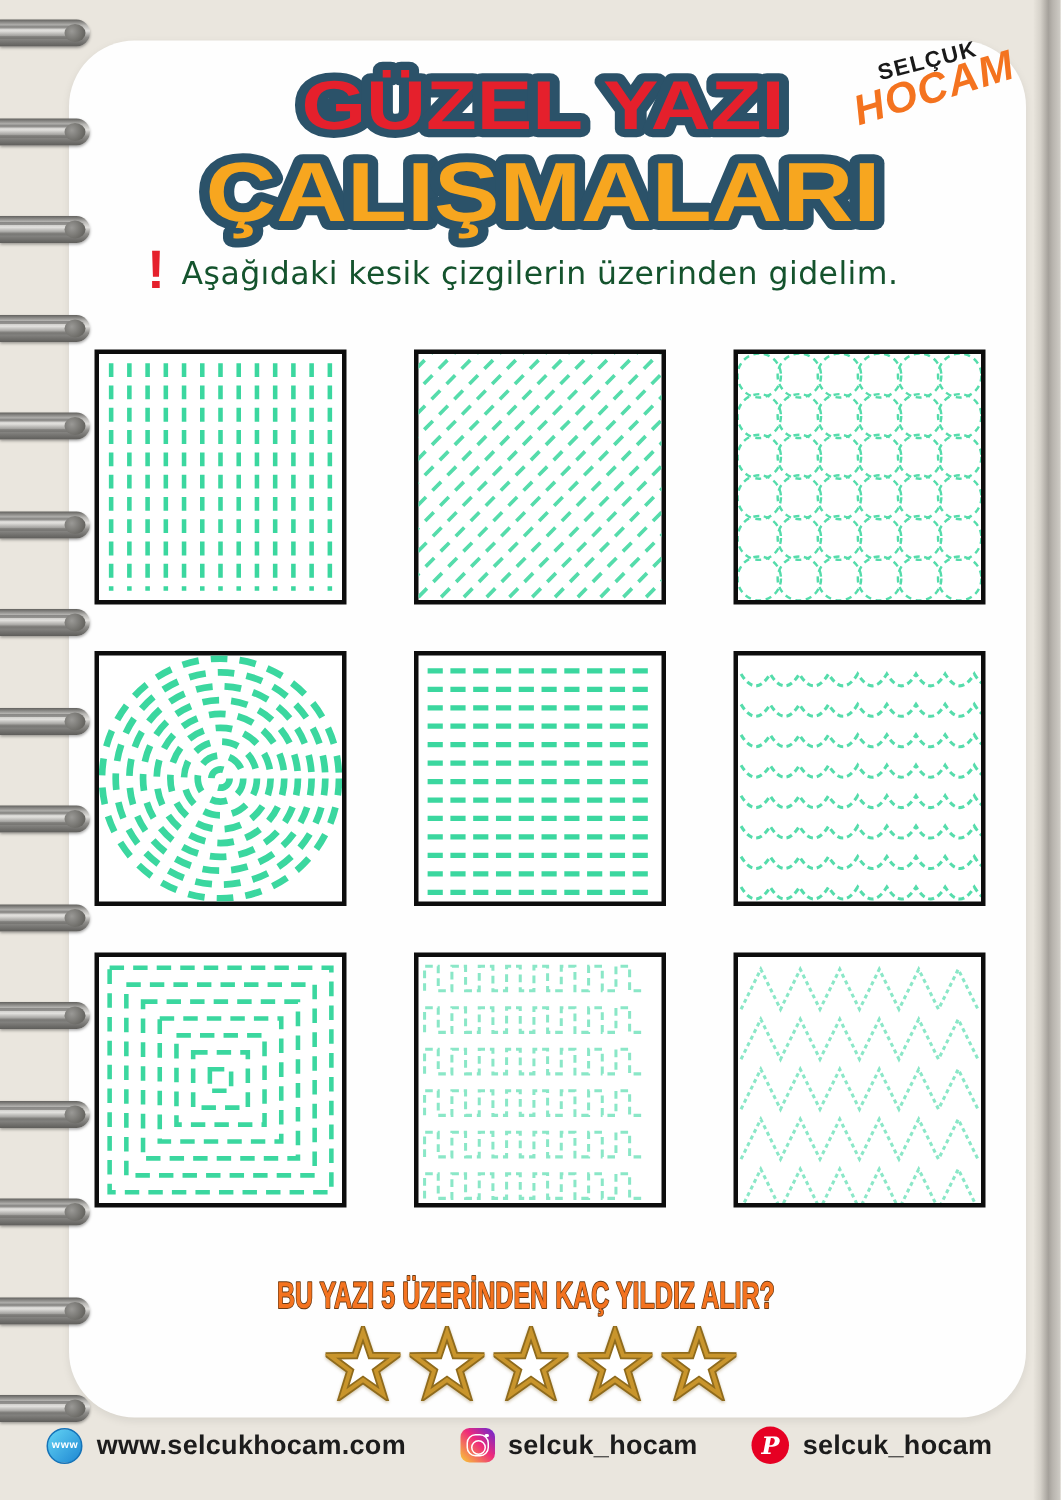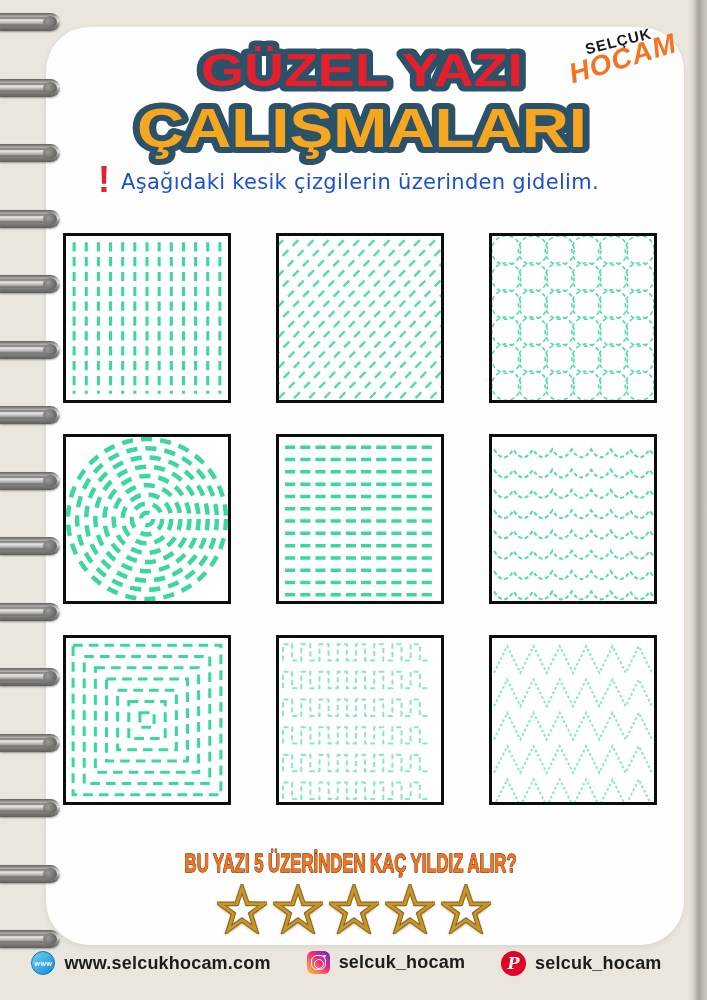--- a/index.html
+++ b/index.html
@@ -32,34 +32,34 @@
     transform:rotate(-3deg);font-style:italic}
   
   .title-svg{position:absolute;left:102px;top:44px;overflow:visible}
   .title-svg text{font-family:"Liberation Sans",sans-serif;font-weight:bold;paint-order:stroke;
     stroke:var(--title-outline);stroke-linejoin:round}
   .title-line1{font-size:46px;fill:var(--title-red);stroke-width:11px}
   .title-line2{font-size:56px;fill:var(--title-orange);stroke-width:12px}
   
   .instruction{position:absolute;left:0;right:10px;top:164px;display:flex;align-items:center;justify-content:center;gap:11px}
   .excl{font-size:36px;font-weight:900;color:var(--title-red);line-height:1;transform:translateY(-2px)}
-  .instr-text{font-size:21px;color:#1d4ed8;letter-spacing:.3px;font-family:"DejaVu Sans",sans-serif}
+  .instr-text{font-size:21px;color:#14532d;letter-spacing:.3px;font-family:"DejaVu Sans",sans-serif}
   
   .grid{position:absolute;left:63px;top:233px;width:594px;display:grid;
     grid-template-columns:repeat(3,168px);grid-auto-rows:170px;justify-content:space-between;row-gap:31px}
   .pattern-box{border:3px solid var(--box-border);background:#fff}
   .pattern-box svg{width:100%;height:100%;display:block}
   
   .question-svg{position:absolute;left:50%;top:846px;transform:translateX(-51%);overflow:visible}
   .question-svg text{font-family:"Liberation Sans",sans-serif;font-weight:bold;font-size:25px;
     fill:var(--accent);stroke:var(--q-outline);stroke-width:1.3px;paint-order:stroke;stroke-linejoin:round}
   .stars{position:absolute;left:0;right:0;top:884px;display:flex;justify-content:center;gap:6px}
   .stars svg{filter:drop-shadow(0 1px 1px rgba(120,90,20,.35))}
   
-  .footer{position:absolute;left:0;right:14px;top:951px;display:flex;justify-content:center;align-items:flex-start;gap:36px}
+  .footer{position:absolute;left:0;right:14px;top:951px;display:flex;justify-content:center;align-items:center;gap:36px}
   .footer-item{display:flex;align-items:center;gap:9px;cursor:pointer}
   .footer-item span.label{font-size:18px;font-weight:600;color:var(--text-dark);letter-spacing:.2px}
   .globe{width:24px;height:24px;border-radius:50%;background:linear-gradient(135deg,#63d4f5,#1e87d2);
     color:#fff;font-size:7px;font-weight:bold;display:flex;align-items:center;justify-content:center;
     border:1px solid #1573b8;letter-spacing:.5px}
   .ig{width:23px;height:23px;border-radius:6px;position:relative;
     background:linear-gradient(45deg,#f9ce34 0%,#ee2a7b 55%,#6228d7 100%)}
   .ig::before{content:'';position:absolute;inset:4px;border:1.8px solid #fff;border-radius:6px}
   .ig::after{content:'';position:absolute;left:7.5px;top:7.5px;width:8px;height:8px;border:1.8px solid #fff;border-radius:50%}
   .ig .dot{position:absolute;right:4px;top:3.5px;width:2.4px;height:2.4px;border-radius:50%;background:#fff}

